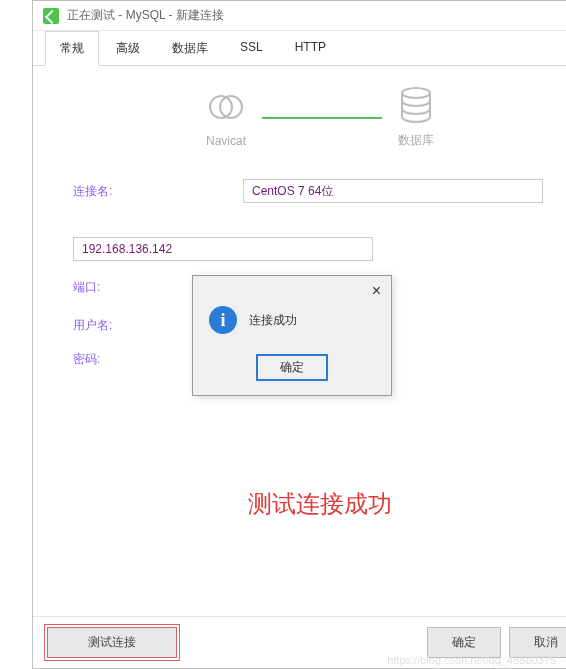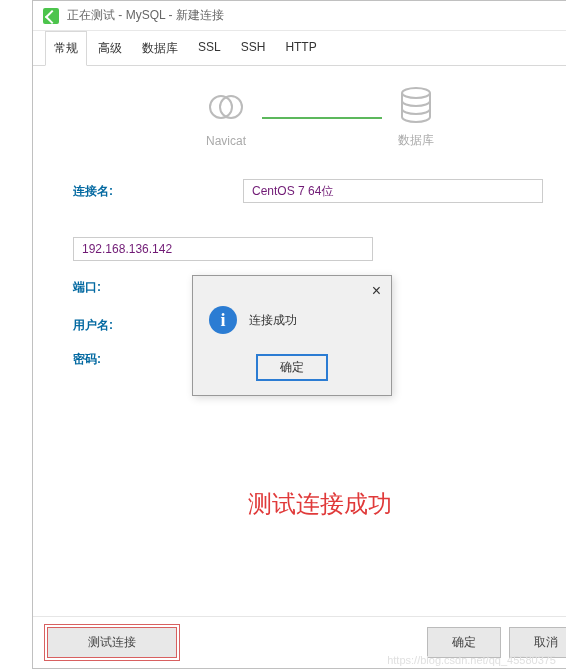--- a/index.html
+++ b/index.html
@@ -4,30 +4,30 @@
   <style>
     * { box-sizing: border-box; margin: 0; padding: 0; }
     body { font-family: "Microsoft YaHei", Arial, sans-serif; font-size: 12px; background: #fff; width: 566px; height: 669px; overflow: hidden; position: relative; }
     .window { width: 566px; height: 669px; border: 1px solid #c0c0c0; background: #fff; display: flex; flex-direction: column; margin-left: 32px; }
     .titlebar { height: 30px; display: flex; align-items: center; padding: 0 10px; background: #fff; border-bottom: 1px solid #e8e8e8; }
     .titlebar .app-icon { width: 16px; height: 16px; background: #4cc44c; border-radius: 2px; margin-right: 8px; display: flex; align-items: center; justify-content: center; }
     .titlebar .app-icon::before { content: ''; width: 8px; height: 8px; border: 2px solid #fff; border-bottom: none; border-right: none; transform: rotate(-45deg); margin-top: 2px; margin-left: 2px; }
     .titlebar .title { flex: 1; color: #666; }
     .titlebar .close { font-size: 16px; color: #888; cursor: pointer; padding: 0 6px; font-family: Arial; }
     .tabs { display: flex; border-bottom: 1px solid #d8d8d8; padding-left: 12px; }
-    .tab { padding: 8px 8px; color: #333; cursor: pointer; border: 1px solid transparent; border-bottom: none; margin-right: 2px; }
+    .tab { padding: 8px 14px; color: #333; cursor: pointer; border: 1px solid transparent; border-bottom: none; margin-right: 2px; }
     .tab.active { border-color: #d8d8d8; border-bottom: 1px solid #fff; margin-bottom: -1px; background: #fff; }
     .content { flex: 1; padding: 20px 30px 10px 40px; position: relative; }
     .diagram { display: flex; align-items: center; justify-content: center; gap: 16px; margin-bottom: 30px; }
     .diagram-col { display: flex; flex-direction: column; align-items: center; gap: 8px; }
     .diagram-label { color: #aaa; font-size: 12px; }
     .nav-icon svg, .db-icon svg { display: block; }
     .conn-line { width: 120px; height: 2px; background: #5cb85c; }
     .form-row { display: flex; align-items: center; margin-bottom: 14px; }
-    .form-label { width: 170px; color: #0369a1; font-weight: bold; }
+    .form-label { width: 170px; color: #8b5cf6; }
     .form-input { flex: 1; max-width: 300px; padding: 4px 8px; border: 1px solid #ccc; font-size: 12px; color: #701a75; }
     .form-input.narrow { max-width: 130px; }
     .big-text { text-align: center; color: #e03a3a; font-size: 24px; margin-top: 120px; }
     .footer { display: flex; align-items: flex-start; padding: 10px 14px; gap: 8px; border-top: 1px solid #e6e6e6; }
     .btn { padding: 6px 24px; background: #e8e8e8; border: 1px solid #bbb; color: #444; cursor: pointer; font-size: 12px; }
     .btn.test { background: #e8e8e8; border: 1px solid #d86060; outline: 1px solid #d86060; outline-offset: 2px; padding: 6px 40px; }
     .spacer { flex: 1; }
     .modal-overlay { position: absolute; top: 275px; left: 192px; width: 200px; border: 1px solid #999; background: #f0f0f0; box-shadow: 2px 2px 8px rgba(0,0,0,0.15); }
     .modal-hdr { display: flex; justify-content: flex-end; padding: 6px 10px 0; }
     .modal-close { font-size: 16px; color: #333; cursor: pointer; font-family: Arial; }
@@ -46,21 +46,20 @@
     <div class="app-icon"></div>
     <div class="title">正在测试 - MySQL - 新建连接</div>
     <div class="close">×</div>
   </div>
 
   <div class="tabs">
     <div class="tab active">常规</div>
     <div class="tab">高级</div>
     <div class="tab">数据库</div>
     <div class="tab">SSL</div>
-    <div class="tab">SSH</div>
     <div class="tab">HTTP</div>
   </div>
 
   <div class="content">
     <div class="diagram">
       <div class="diagram-col">
         <div class="nav-icon">
           <svg width="38" height="38" viewBox="0 0 38 38">
               <circle cx="14" cy="19" r="11" fill="none" stroke="#bbb" stroke-width="2"></circle>
               <circle cx="24" cy="19" r="11" fill="none" stroke="#bbb" stroke-width="2"></circle>

